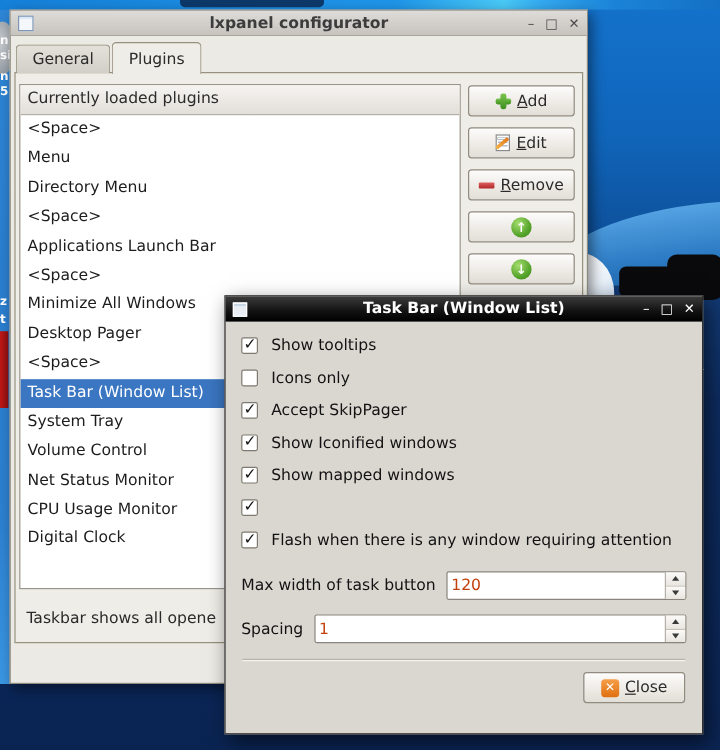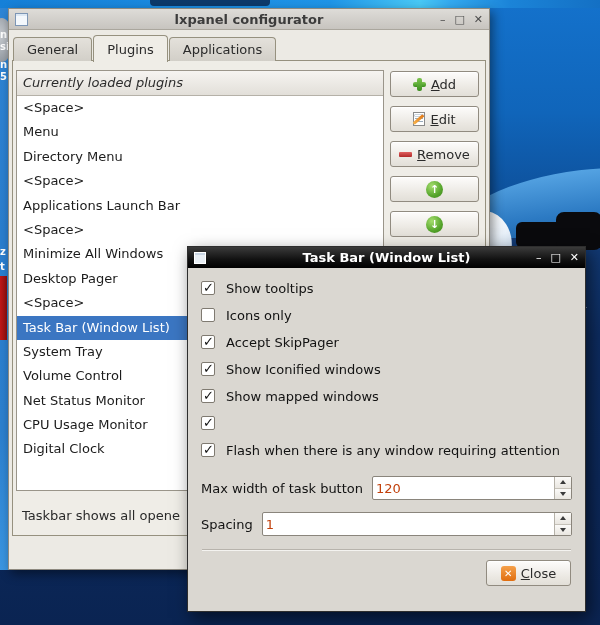--- a/index.html
+++ b/index.html
@@ -46,21 +46,21 @@
 
   .tabs { position:absolute; left:4px; top:24px; height:28px; display:flex; align-items:flex-end; z-index:2; }
   .tab { border:1px solid #96917f; border-bottom:none; border-radius:4px 4px 0 0; padding:4px 13px 4px;
     background:linear-gradient(180deg,#e4e1db,#d2cfc8); color:#2b2b2b; margin-right:1px; }
   .tab.active { background:#efede7; padding:6px 13px 5px; margin-bottom:-1px; }
 
   .frame { position:absolute; left:3px; right:3px; top:51px; height:476px; border:1px solid #96917f; background:#efede7; }
 
   .plugin-list { position:absolute; left:3px; top:9px; width:368px; height:421px; background:#fff; border:1px solid #9a958a; overflow:hidden; }
   .list-header { height:25px; line-height:24px; padding-left:6px; background:linear-gradient(180deg,#f6f4f1,#e2dfd9);
-    border-bottom:1px solid #b5b1a8; color:#2b2b2b;font-style:italic; }
+    border-bottom:1px solid #b5b1a8; color:#2b2b2b; }
   .list-row { height:24.4px; line-height:24.4px; padding-left:6px; color:#1c1c1c; white-space:nowrap; }
   .list-row.selected { background:#3b76c2; color:#fff; }
 
   .btn-col { position:absolute; left:377px; top:10px; width:89px; display:flex; flex-direction:column; gap:9px; }
   .gtk-btn { height:26px; border:1px solid #918b80; border-radius:3px;
     background:linear-gradient(180deg,#fdfcfb,#eae7e1 70%,#e2dfd8);
     box-shadow:inset 0 1px 0 #fff; display:flex; align-items:center; justify-content:center; gap:5px;
     color:#2b2b2b; font-size:13px; cursor:default; }
   .u { text-decoration:underline; }
 
@@ -136,21 +136,20 @@
     <span class="ctls">
       <span class="ctl">–</span>
       <span class="ctl">□</span>
       <span class="ctl">✕</span>
     </span>
   </div>
 
   <div class="tabs">
     <div class="tab">General</div>
     <div class="tab active">Plugins</div>
-    <div class="tab">Applications</div>
   </div>
 
   <div class="frame">
     <div class="plugin-list">
       <div class="list-header">Currently loaded plugins</div>
       <div class="list-row">&lt;Space&gt;</div>
       <div class="list-row">Menu</div>
       <div class="list-row">Directory Menu</div>
       <div class="list-row">&lt;Space&gt;</div>
       <div class="list-row">Applications Launch Bar</div>

